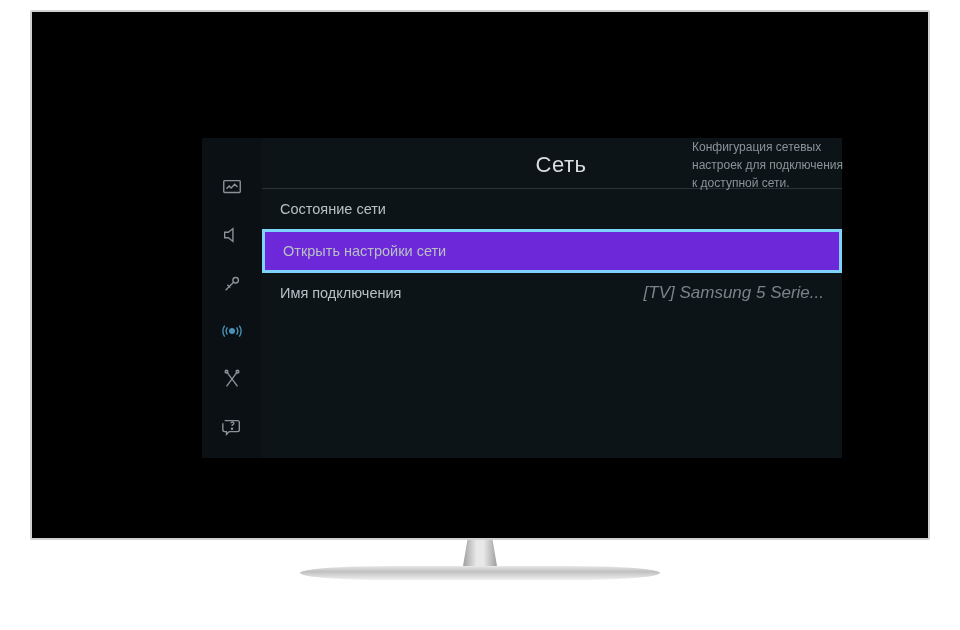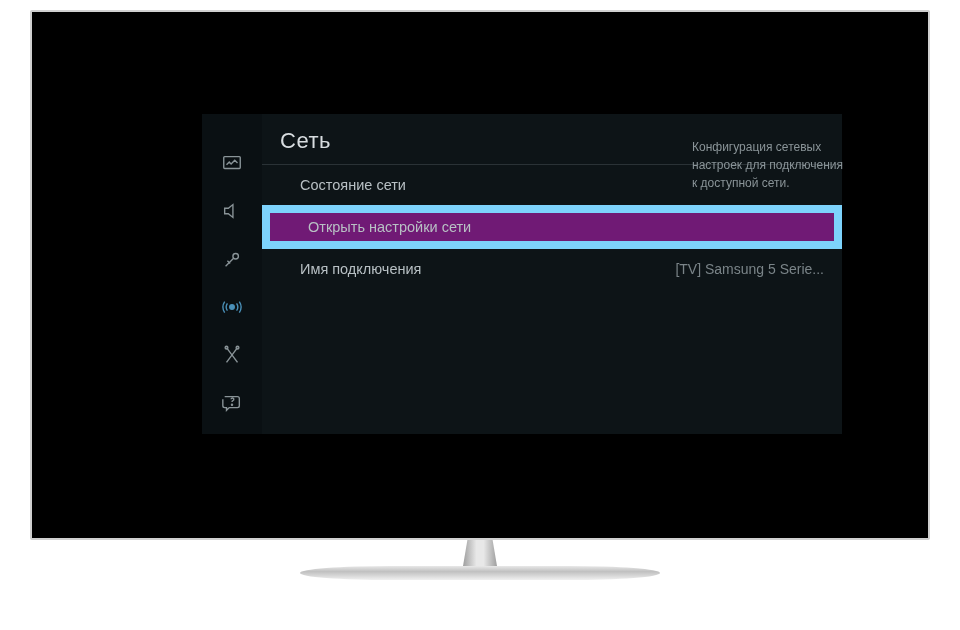--- a/index.html
+++ b/index.html
@@ -49,27 +49,28 @@
       top: 26px;
       left: 0;
       width: 360px;
       height: 14px;
       background: linear-gradient(180deg, #e8e8e8 0%, #c0c0c0 40%, #f0f0f0 100%);
       border-radius: 50% / 100%;
     }
 
     .settings-ui {
       position: absolute;
-      top: 88px;
+      top: 112px;
       left: 156px;
       width: 640px;
       height: 320px;
       background: #0d1417;
       display: flex;
       color: #b8c0c4;
+      text-align: center;
     }
     .sidebar {
       width: 60px;
       background: #0a1013;
       display: flex;
       flex-direction: column;
       align-items: center;
       padding-top: 34px;
       gap: 18px;
     }
@@ -111,31 +112,32 @@
       height: 40px;
       display: flex;
       align-items: center;
       padding: 0 18px;
       font-size: 14.5px;
       color: #b8c0c4;
       cursor: pointer;
       position: relative;
     }
     .menu-item.highlighted {
-      background: #701a75;
-      border: 8px solid #7dd3fc;
+      background: #6d28d9;
+      border: 3px solid #7dd3fc;
       height: 44px;
       margin: 0;
     }
-    .menu-item-label { flex: 0 0 auto; margin-left: 20px; }
+    .menu-item-label { flex: 0 0 auto; }
     .menu-item-value {
       margin-left: auto;
       padding-left: 48px;
       color: #7a8488;
-      font-size: 14px;
+      font-size: 17px;
+      font-style: italic;
     }
 
     .description {
       position: absolute;
       top: 112px;
       left: 640px;
       width: 160px;
       color: #8a9498;
       font-size: 12px;
       line-height: 1.5;

